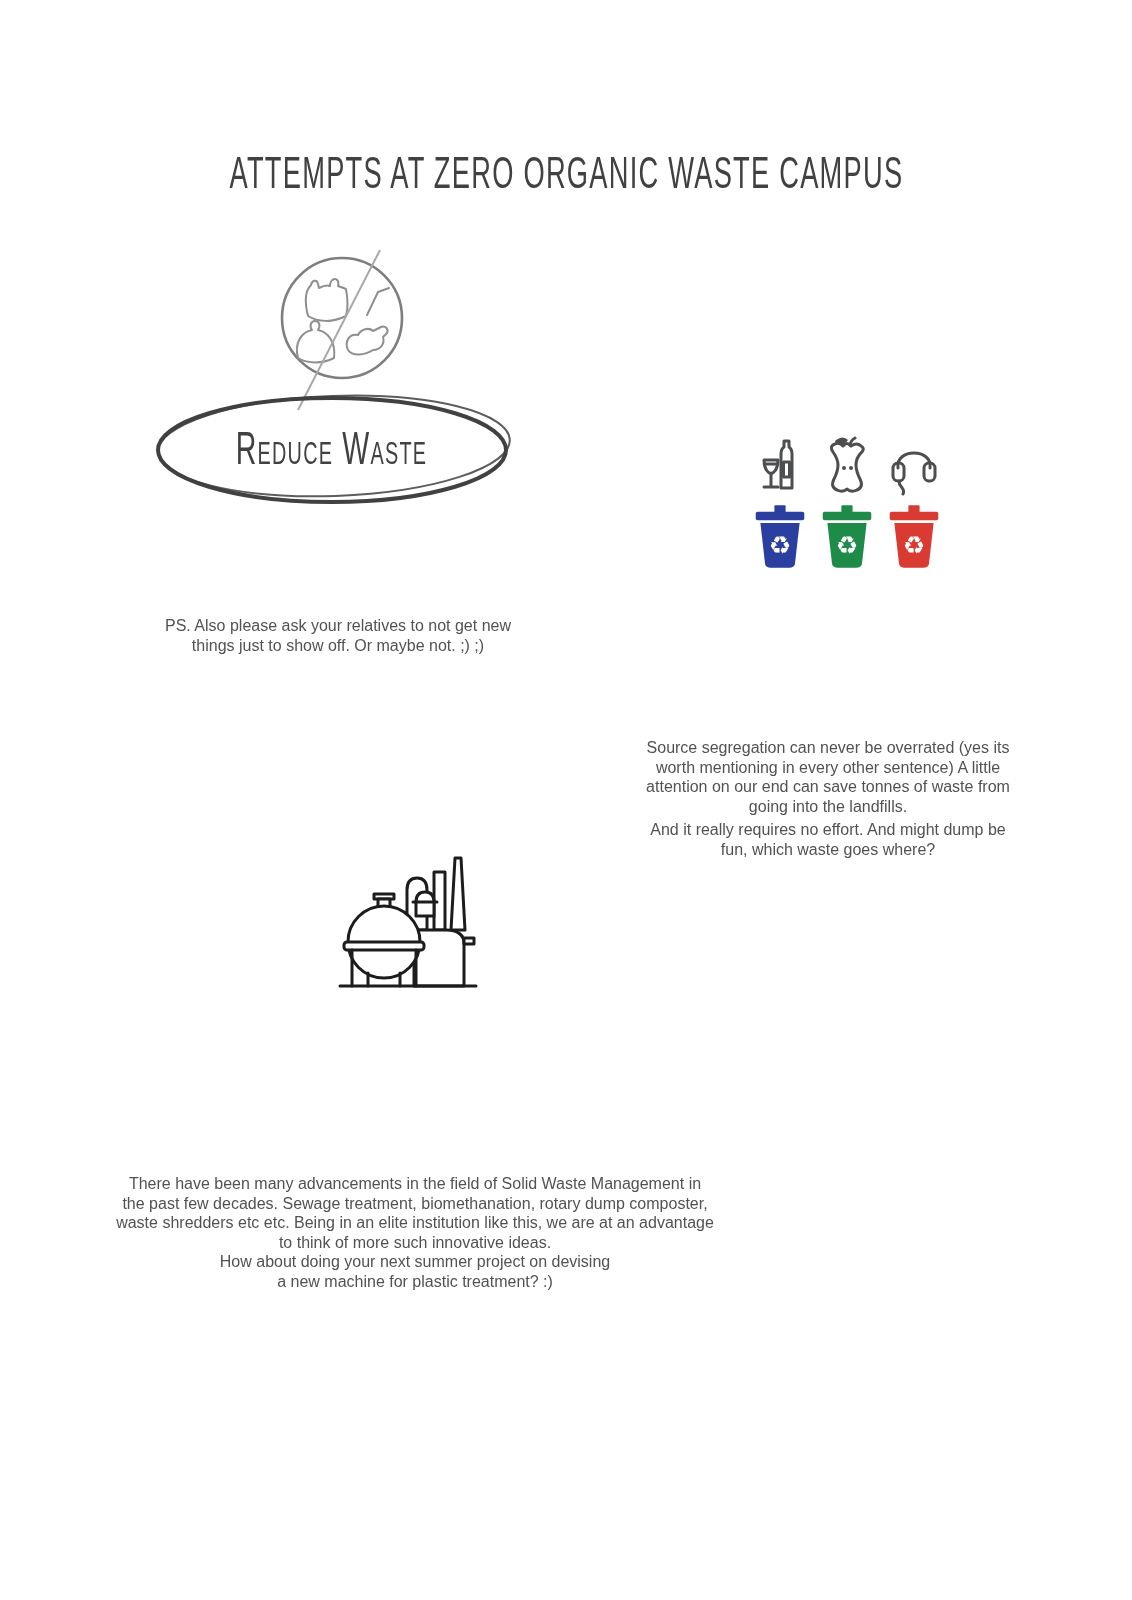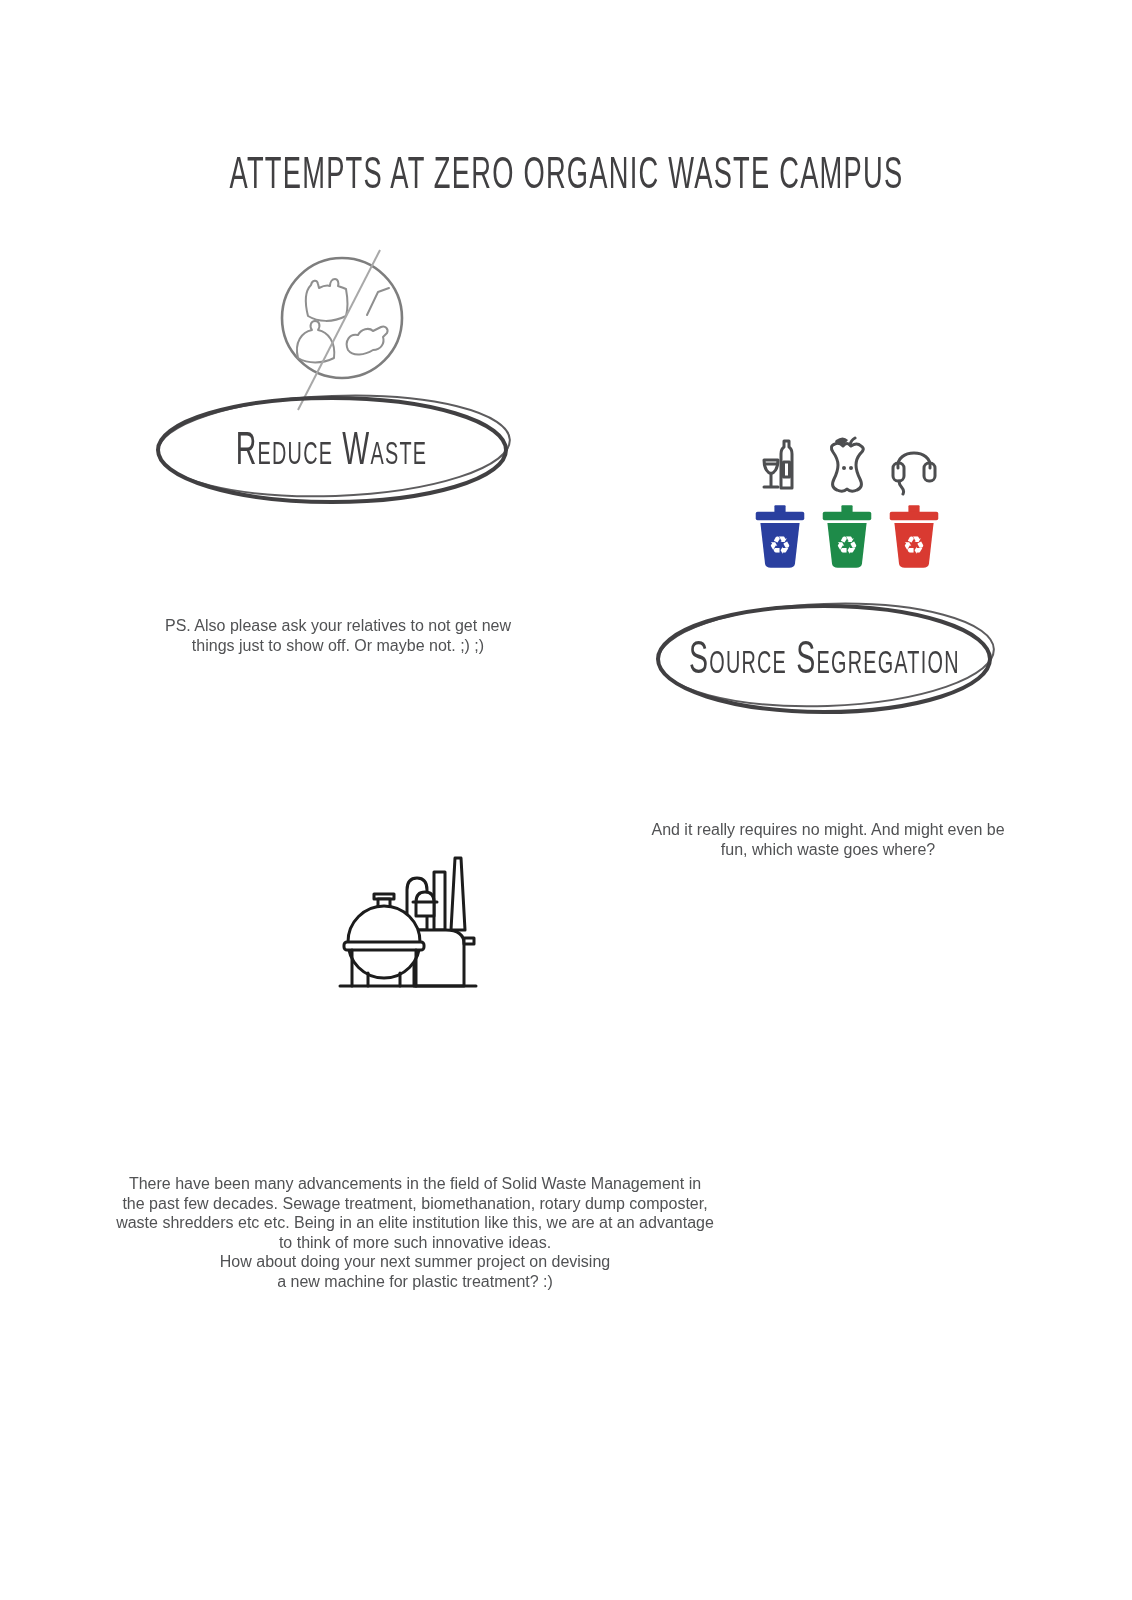--- a/index.html
+++ b/index.html
@@ -134,29 +134,26 @@
       </svg>
       <svg class="bin-svg bin-red" viewBox="0 0 60 72">
         <rect class="binpart" x="24" y="3" width="12" height="8" rx="1"></rect>
         <rect class="binpart" x="4" y="10" width="52" height="9" rx="2"></rect>
         <path class="binpart" d="M9,22 L51,22 L46,66 Q45,70 40,70 L20,70 Q15,70 14,66 Z"></path>
         <text class="recycle-glyph" x="30" y="55">♻</text>
       </svg>
     </div>
   </div>
 
-  <div class="oval-wrap" style="left:650px;top:596px;width:348px;height:122px;">
-    <svg class="oval" viewBox="0 0 348 122">
-      <ellipse class="e1" cx="174" cy="63" rx="166" ry="53"></ellipse>
-      <ellipse class="e2" cx="176" cy="59" rx="168" ry="51" transform="rotate(-2 174 61)"></ellipse>
-    </svg>
-    <span class="hand">Source Segregation</span>
-  </div>
 
-  <div class="para" style="left:616px;top:820px;width:424px;">And it really requires no might. And might even be
+  <div class="para" style="left:616px;top:738px;width:424px;">Source segregation can never be overrated (yes its
+worth mentioning in every other sentence) A little
+attention on our end can save tonnes of waste from
+going into the landfills.</div>
+  <div class="para" style="left:616px;top:820px;width:424px;">And it really requires no effort. And might dump be
 fun, which waste goes where?</div>
 
   <svg class="factory-icon" style="left:330px;top:842px;" width="150" height="148" viewBox="0 0 150 148">
     <path class="f" d="M77,88 V48 Q77,36 87,36 Q97,36 97,48 V88 Z"></path>
     <rect class="f" x="104" y="30" width="11" height="58"></rect>
     <path class="f" d="M121,88 L125,16 H131 L135,88 Z"></path>
     <path class="f" d="M84,144 V92 Q84,88 88,88 H116 Q134,88 134,102 V144 Z"></path>
     <rect class="f" x="134" y="96" width="10" height="6"></rect>
     <path class="f" d="M86,74 V60 Q86,50 95,50 Q104,50 104,60 V74 Z"></path>
     <line class="fl" x1="83" y1="60" x2="107" y2="60"></line>

